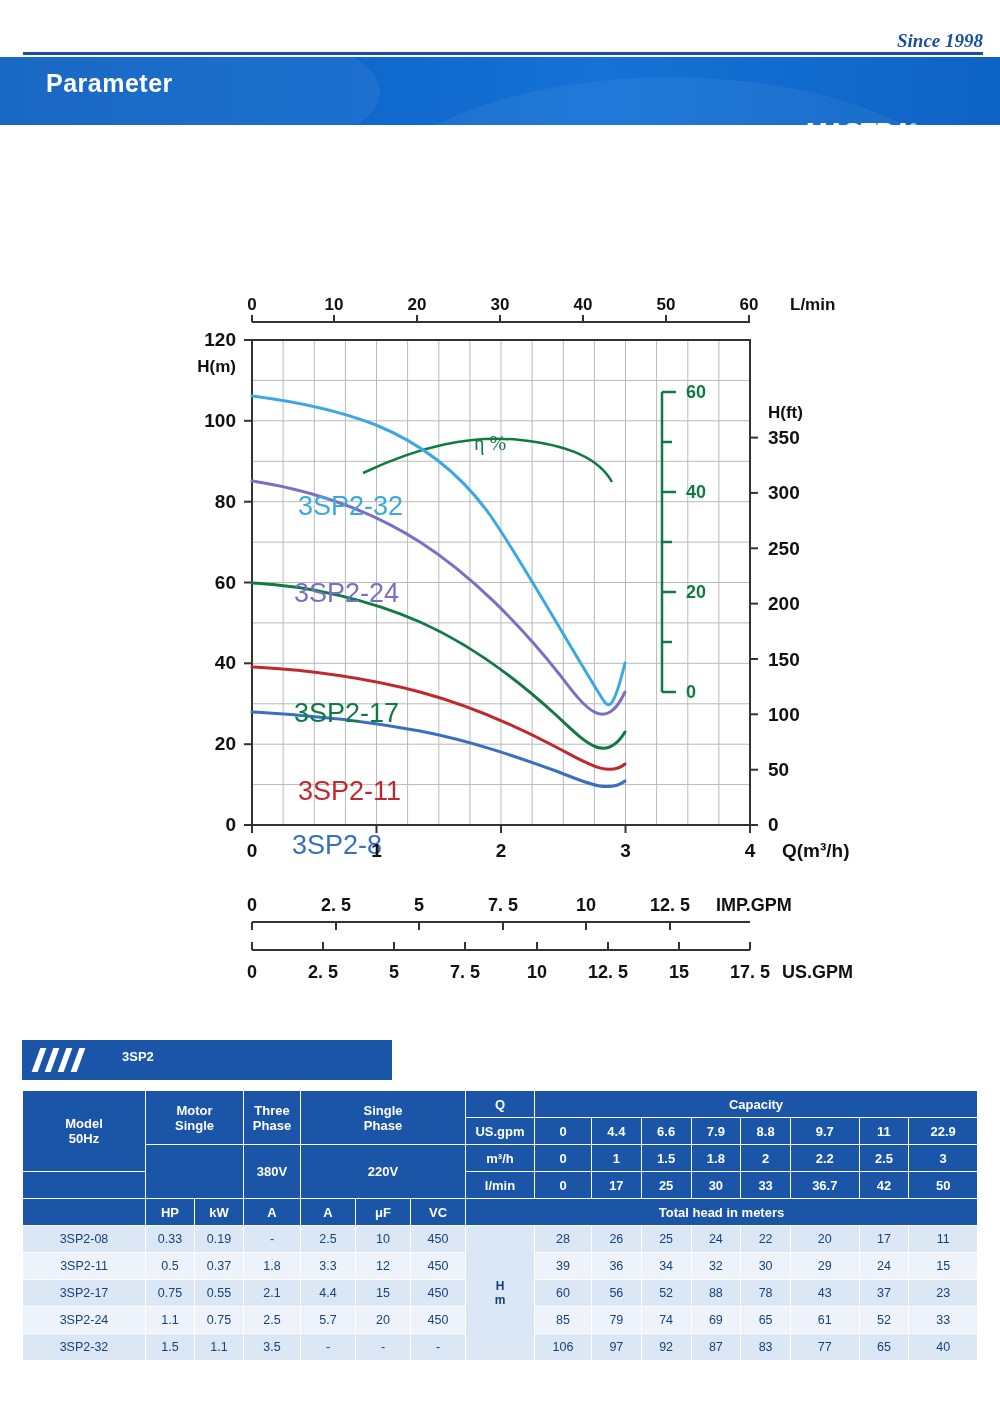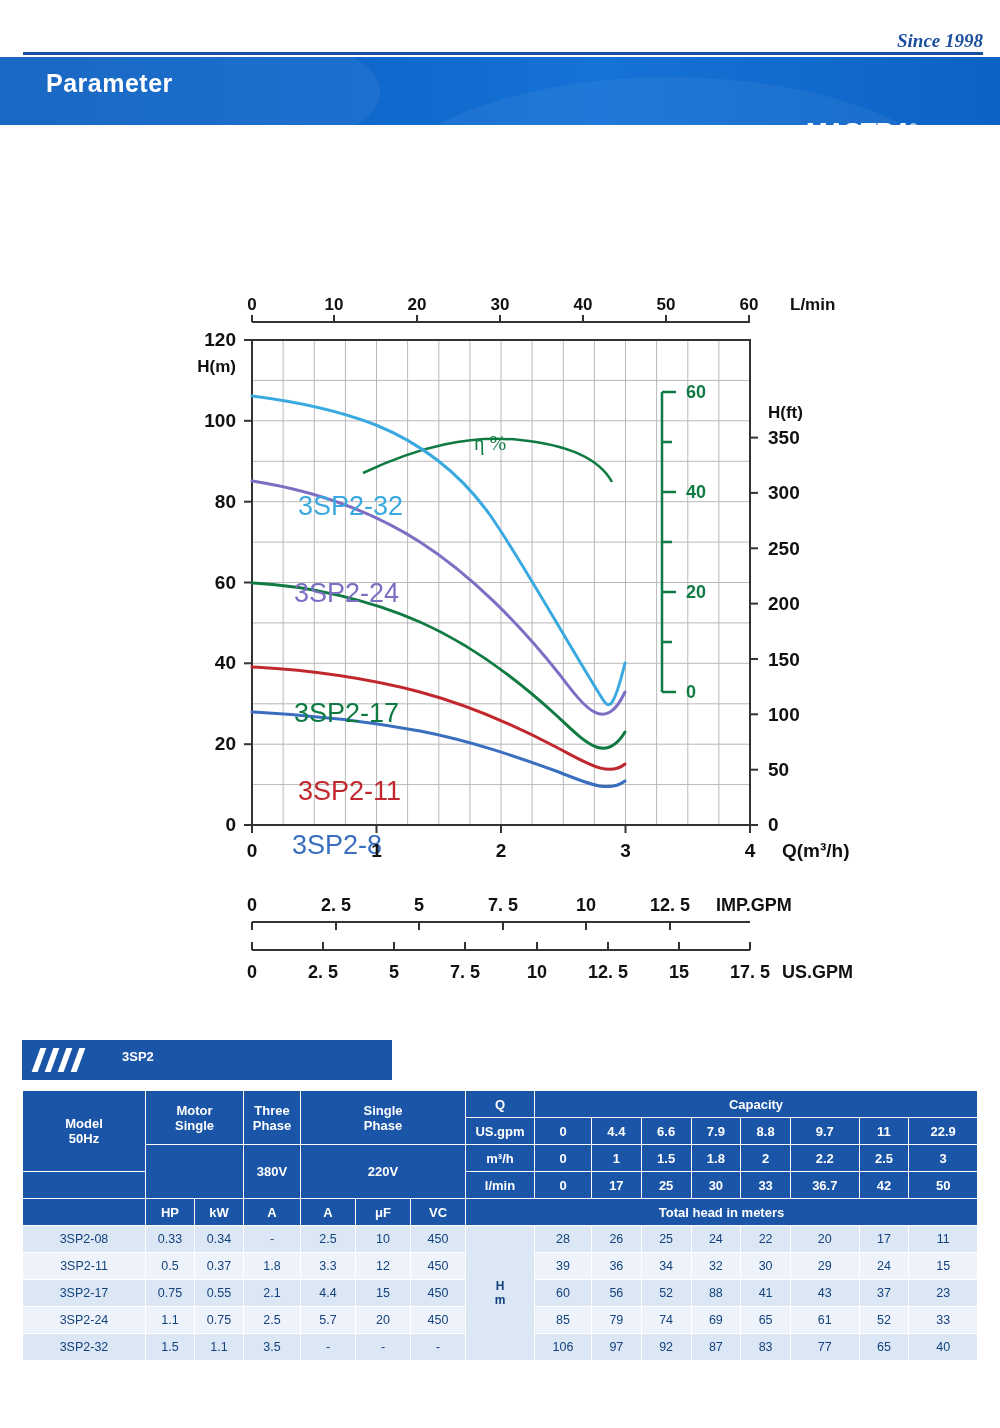--- a/index.html
+++ b/index.html
@@ -379,21 +379,21 @@
       <th style="width:54px">A</th>
       <th style="width:54px">μF</th>
       <th style="width:54px">VC</th>
       <th colspan="9">Total head in meters</th>
     </tr>
   </thead>
   <tbody>
     <tr>
       <td class="model-cell">3SP2-08</td>
       <td>0.33</td>
-      <td>0.34</td>
+      <td>0.19</td>
       <td>-</td>
       <td>2.5</td>
       <td>10</td>
       <td>450</td>
       <td class="hm-cell" rowspan="5" style="width:68px">
         <div>H</div>
         <div>m</div>
       </td>
       <td>28</td>
       <td>26</td>
@@ -426,21 +426,21 @@
       <td>0.75</td>
       <td>0.55</td>
       <td>2.1</td>
       <td>4.4</td>
       <td>15</td>
       <td>450</td>
       <td>60</td>
       <td>56</td>
       <td>52</td>
       <td>88</td>
-      <td>41</td>
+      <td>78</td>
       <td>43</td>
       <td>37</td>
       <td>23</td>
     </tr>
     <tr class="alt">
       <td class="model-cell">3SP2-24</td>
       <td>1.1</td>
       <td>0.75</td>
       <td>2.5</td>
       <td>5.7</td>

